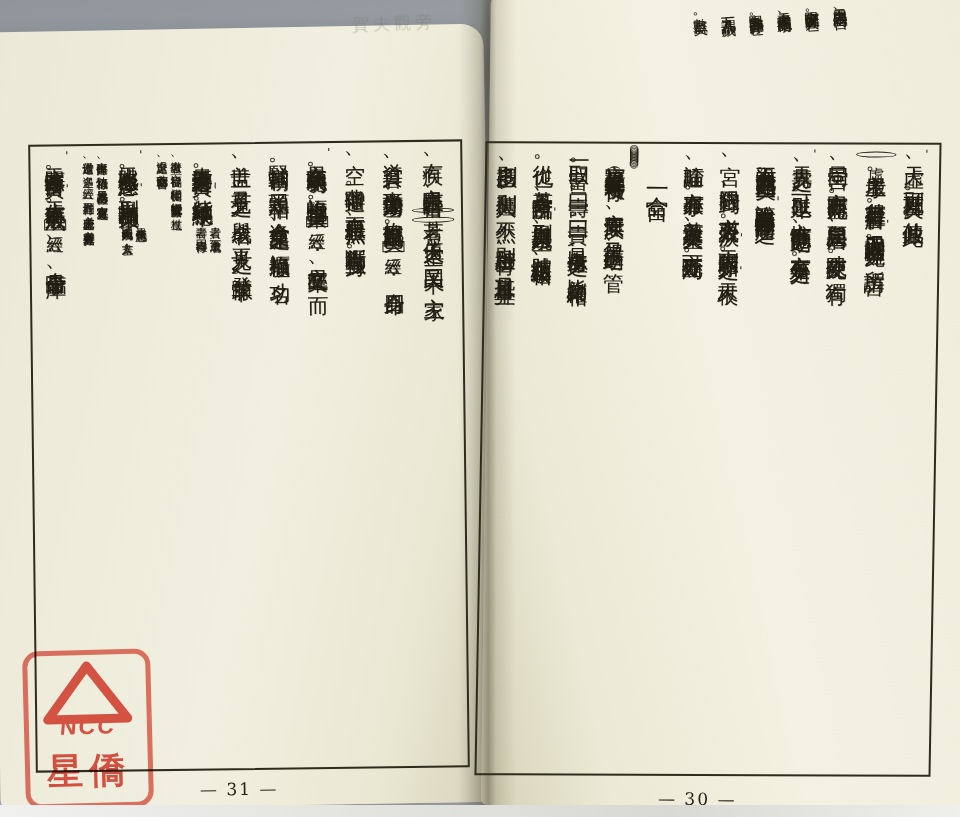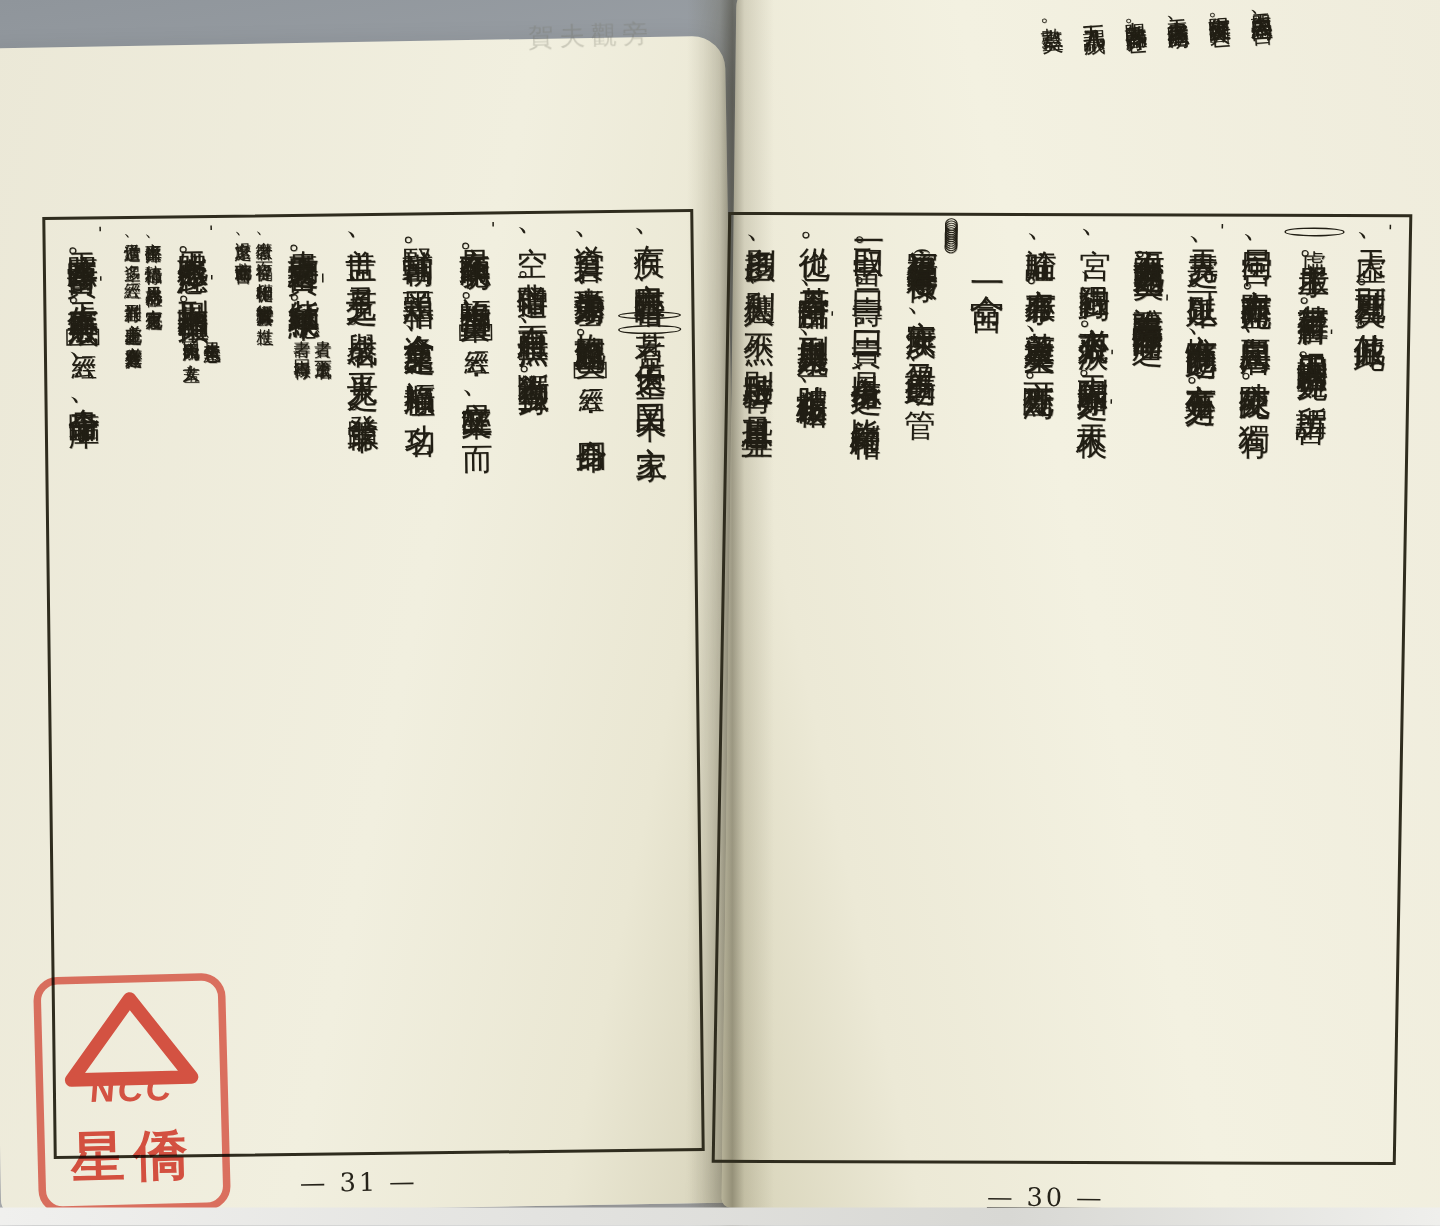--- a/index.html
+++ b/index.html
@@ -63,21 +63,21 @@
   
   .ann{
     position:absolute;left:690px;top:2px;height:150px;
     writing-mode:vertical-rl;-webkit-writing-mode:vertical-rl;
     transform:rotate(-4deg);
   }
   .ann .col{font-size:14.5px;line-height:28px;letter-spacing:1px;text-shadow:.3px .3px 0 rgba(33,30,20,.4);}
   
   .pn{position:absolute;font-size:17px;color:#26231a;letter-spacing:2px;}
   .pn-left{left:200px;top:779px;transform:rotate(-.8deg);}
-  .pn-right{left:658px;top:789px;transform:rotate(.6deg);text-decoration:underline;}
+  .pn-right{left:658px;top:789px;transform:rotate(.6deg);}
   
   .ghost{
     position:absolute;left:352px;top:12px;font-size:17px;letter-spacing:4px;
     color:rgba(112,114,100,.30);filter:blur(.4px);transform:rotate(-2deg);
   }
   
   .stamp{
     position:absolute;left:24px;top:650px;width:118px;height:148px;
     border:5px solid rgba(224,73,60,.82);border-radius:16px;
     transform:rotate(-1.5deg);mix-blend-mode:multiply;opacity:.92;

